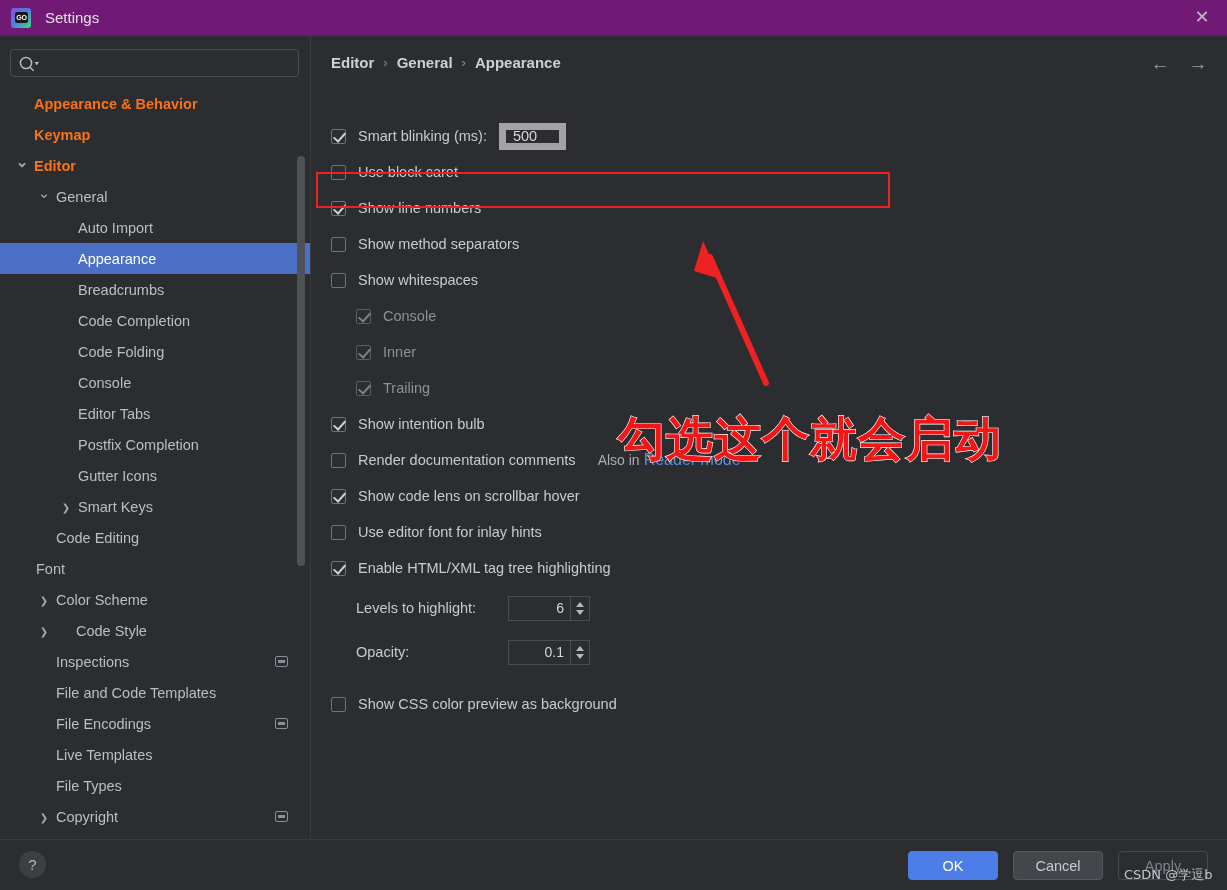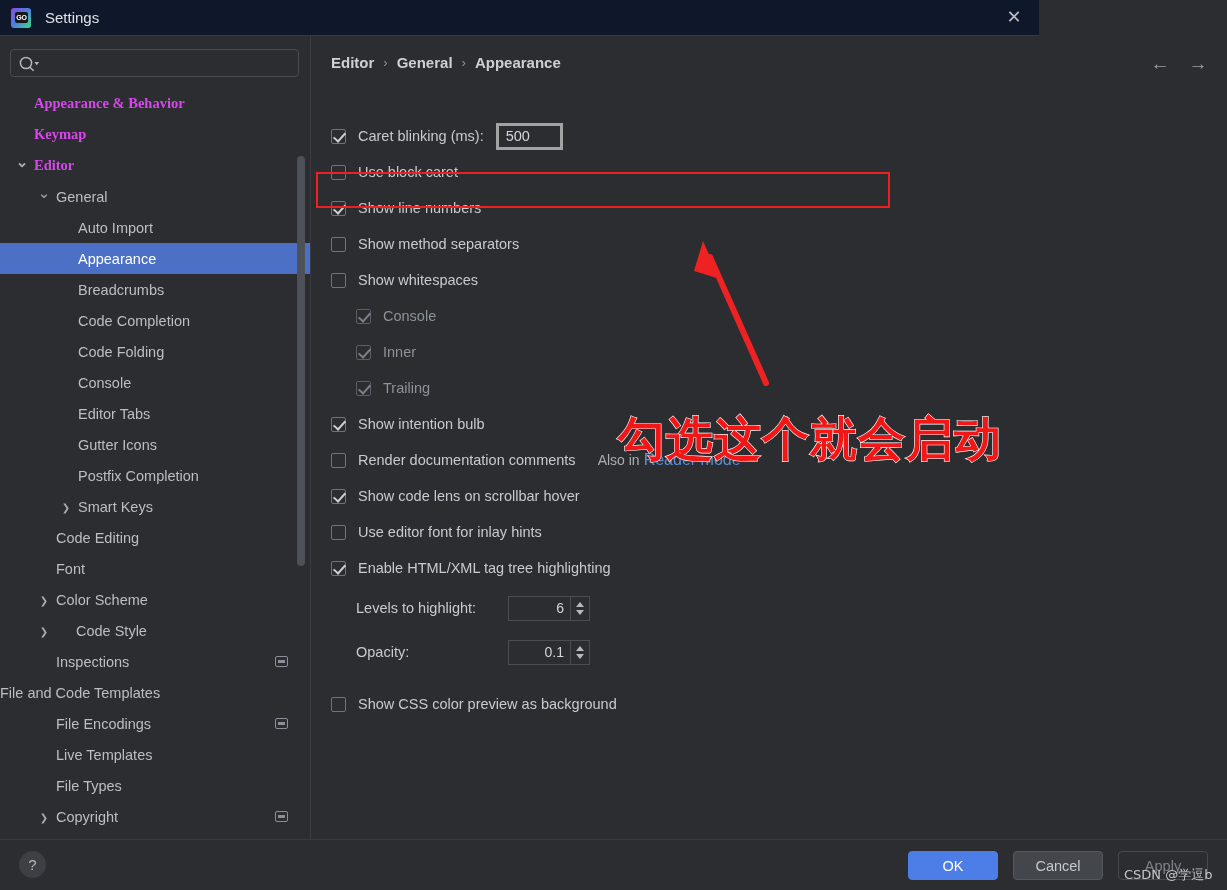--- a/index.html
+++ b/index.html
@@ -17,22 +17,22 @@
     width: 1227px;
     height: 890px;
     background: #2b2d30;
     color: #dfe1e5;
   }
 
   
   .titlebar {
     position: absolute;
     left: 0; top: 0;
-    width: 1039px; height: 36px;
-    background: #0f172a;
+    width: 1227px; height: 36px;
+    background: #701a75;
     border-bottom: 1px solid #393b40;
     display: flex;
     align-items: center;
   }
   .app-logo {
     margin-left: 11px;
     width: 20px; height: 20px;
     position: relative;
     border-radius: 3px;
     overflow: hidden;
@@ -106,21 +106,21 @@
   .tree-item {
     position: relative;
     height: 31px;
     display: flex;
     align-items: center;
     font-size: 14.5px;
     color: #bcbec4;
     cursor: pointer;
     white-space: nowrap;
   }
-  .tree-item.bold { font-weight: bold; color: #d946ef; font-family: Liberation Serif, serif; }
+  .tree-item.bold { font-weight: bold; color: #f97316; }
   .tree-item.selected { background: #4b70c5; color: #ffffff; }
   .tree-item .arrow {
     position: absolute;
     width: 14px; height: 14px;
     color: #a7abb3;
     font-size: 11px;
     line-height: 14px;
     text-align: center;
   }
   .tree-item .arrow.down::before { content: "\2304"; font-size: 15px; position: relative; top:-4px;}
@@ -274,21 +274,21 @@
     border-left: 4px solid transparent;
     border-right: 4px solid transparent;
   }
   .spinner .up { top: 5px; border-bottom: 5px solid #b6b9bf; }
   .spinner .dn { bottom: 5px; border-top: 5px solid #b6b9bf; }
 
   .textfield {
     margin-left: 12px;
     width: 67px; height: 27px;
     background: #2b2d30;
-    border: 3px solid #a3a3a3;
+    border: 7px solid #a3a3a3;
     color: #d4d6db;
     font-size: 14.5px;
     padding-left: 7px;
     font-family: "Liberation Sans", sans-serif;
     outline: none;
   }
 
   .label-inline {
     display: inline-block;
     width: 140px;
@@ -436,49 +436,49 @@
         <div class="tree-item">
           <span class="label" style="margin-left: 78px;">Code Folding</span>
         </div>
         <div class="tree-item">
           <span class="label" style="margin-left: 78px;">Console</span>
         </div>
         <div class="tree-item">
           <span class="label" style="margin-left: 78px;">Editor Tabs</span>
         </div>
         <div class="tree-item">
+          <span class="label" style="margin-left: 78px;">Postfix Completion</span>
+        </div>
+        <div class="tree-item">
           <span class="label" style="margin-left: 78px;">Gutter Icons</span>
-        </div>
-        <div class="tree-item">
-          <span class="label" style="margin-left: 78px;">Postfix Completion</span>
         </div>
         <div class="tree-item">
           <span class="arrow right" style="left: 59px;"></span>
           <span class="label" style="margin-left: 78px;">Smart Keys</span>
         </div>
         <div class="tree-item">
           <span class="label" style="margin-left: 56px;">Code Editing</span>
         </div>
         <div class="tree-item">
-          <span class="label" style="margin-left: 56px;">Font</span>
+          <span class="label" style="margin-left: 36px;">Font</span>
         </div>
         <div class="tree-item">
           <span class="arrow right" style="left: 37px;"></span>
           <span class="label" style="margin-left: 56px;">Color Scheme</span>
         </div>
         <div class="tree-item">
           <span class="arrow right" style="left: 37px;"></span>
           <span class="label" style="margin-left: 76px;">Code Style</span>
         </div>
         <div class="tree-item">
           <span class="label" style="margin-left: 56px;">Inspections</span>
           <span class="cfg-icon"></span>
         </div>
         <div class="tree-item">
-          <span class="label" style="">File and Code Templates</span>
+          <span class="label" style="margin-left: 56px;">File and Code Templates</span>
         </div>
         <div class="tree-item">
           <span class="label" style="margin-left: 56px;">File Encodings</span>
           <span class="cfg-icon"></span>
         </div>
         <div class="tree-item">
           <span class="label" style="margin-left: 56px;">Live Templates</span>
         </div>
         <div class="tree-item">
           <span class="label" style="margin-left: 56px;">File Types</span>
@@ -506,21 +506,21 @@
 
     <div class="nav-arrows">
       <div class="nav-arrow">←</div>
       <div class="nav-arrow">→</div>
     </div>
 
     <div class="options">
 
       <div class="opt-row">
         <div class="cb checked"></div>
-        <span class="opt-label">Caret blinking (ms):</span>
+        <span class="opt-label">Smart blinking (ms):</span>
         <input class="textfield" type="text" value="500" style="">
       </div>
 
       <div class="opt-row">
         <div class="cb"></div>
         <span class="opt-label">Use block caret</span>
       </div>
 
 
       <div class="opt-row">

